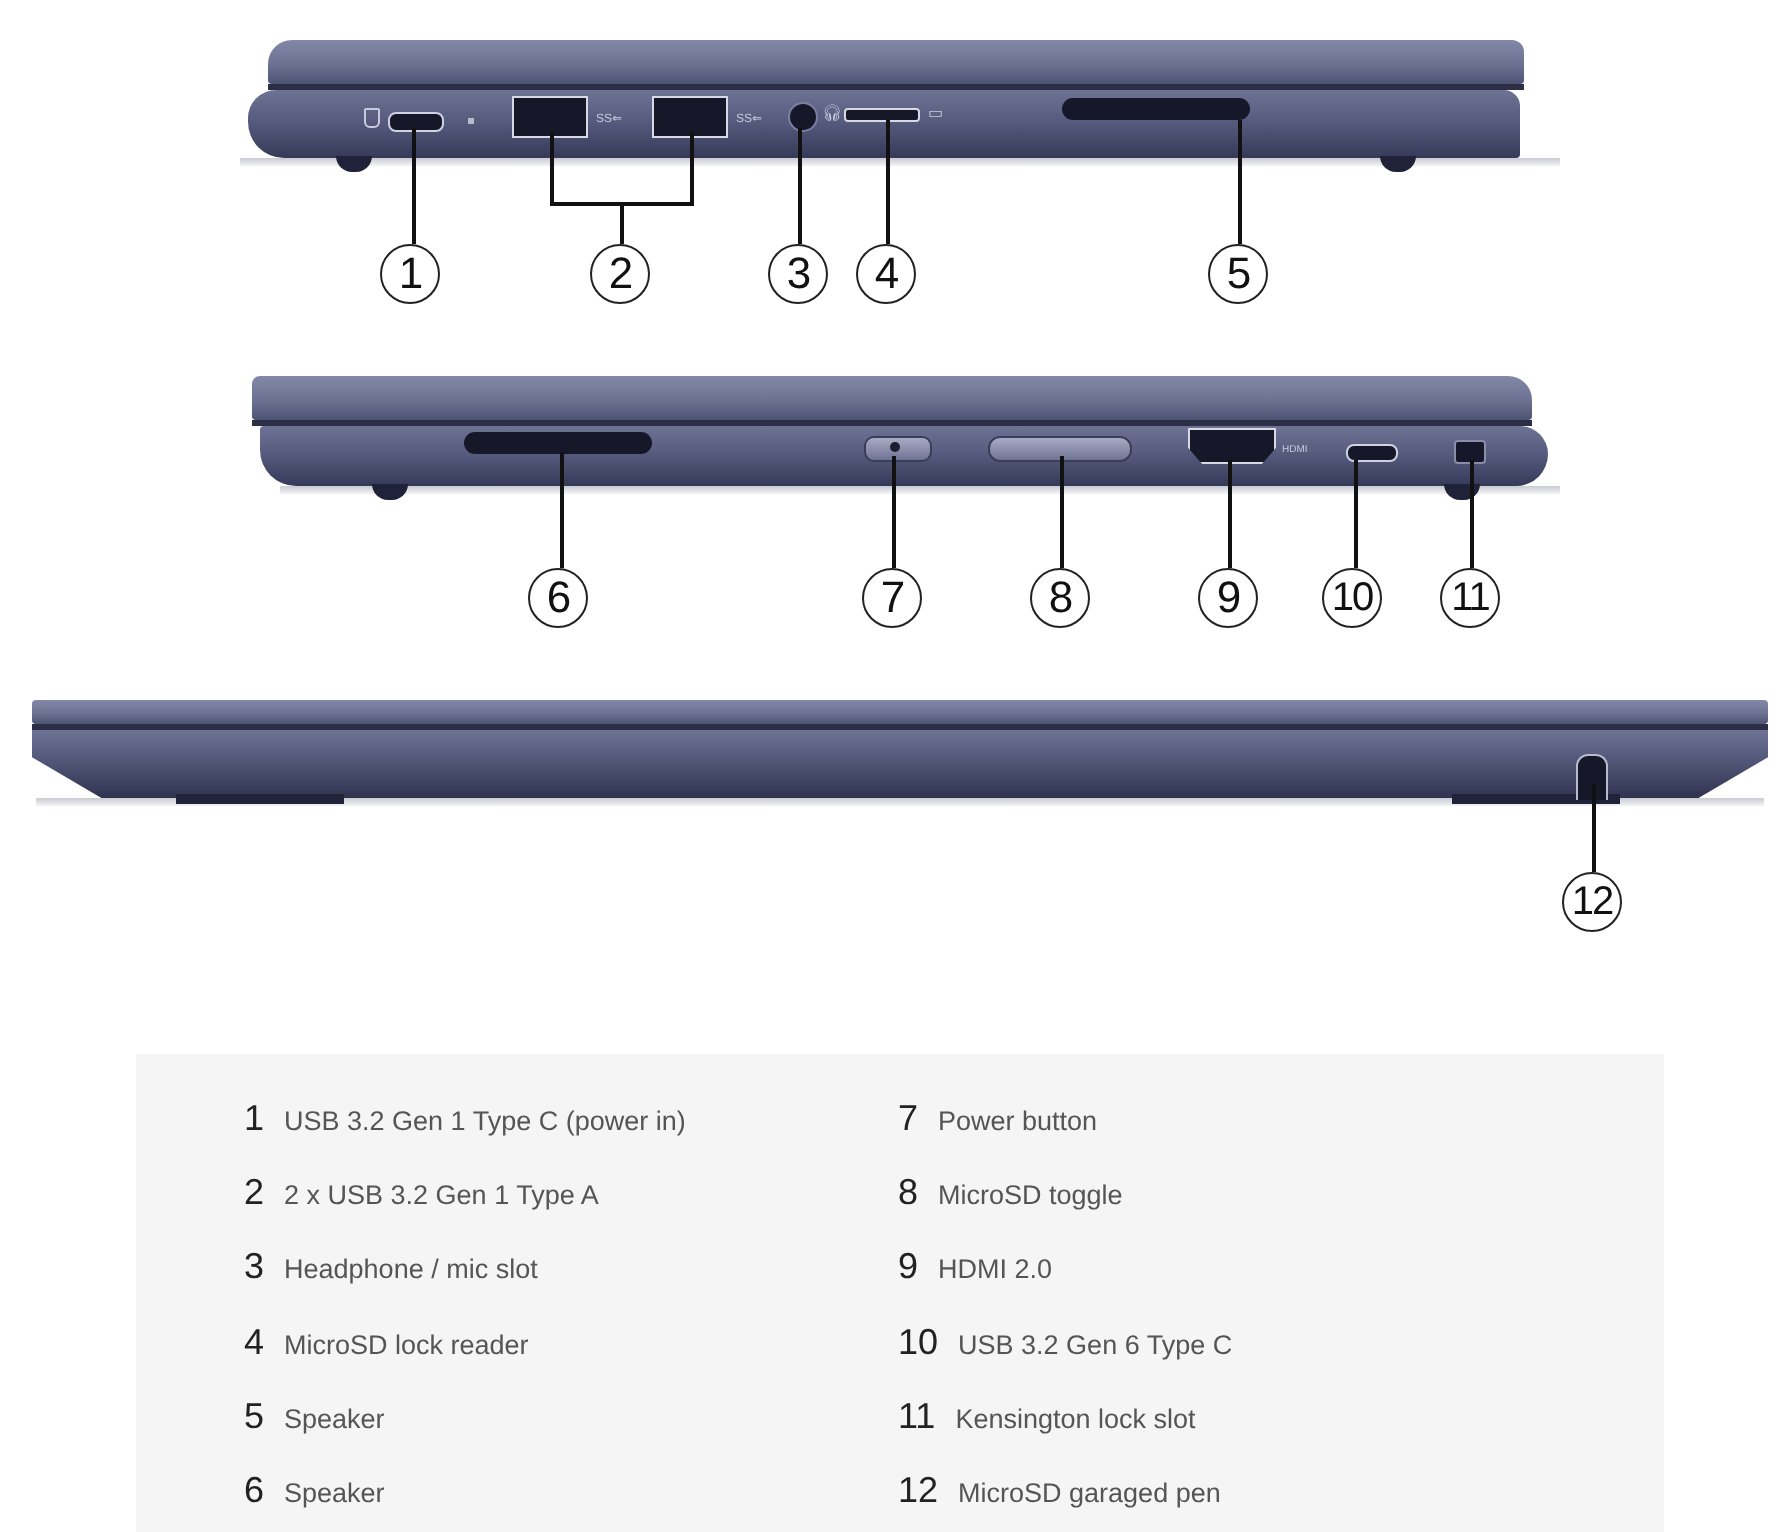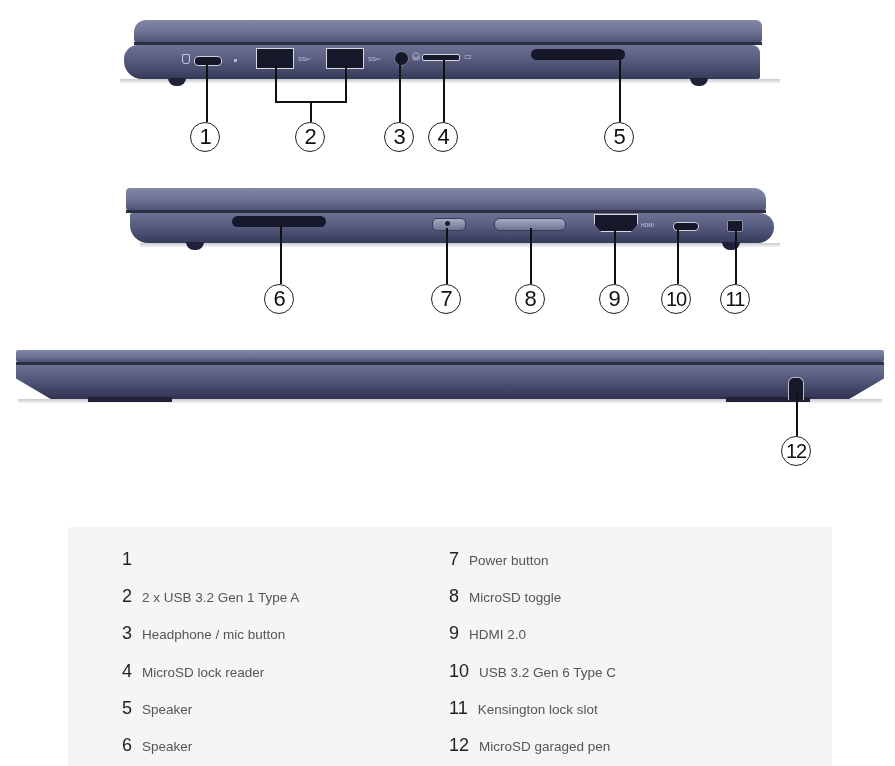--- a/index.html
+++ b/index.html
@@ -117,28 +117,29 @@
   <div class="abs foot" style="left:714px;top:49px;width:84px;height:5px;border-radius:0;"></div>
   <div class="abs" style="left:776px;top:29px;width:14px;height:22px;background:#16182a;border:1px solid #b8bbcf;border-bottom:none;border-radius:6px 6px 0 0;"></div>
 </div>
 
 <div class="abs callout-line" style="left:796px;top:392px;width:1.5px;height:44px;"></div>
 <div class="abs callout" style="left:781px;top:436px;font-size:20px;">12</div>
 
 <div class="abs legend-box">
   <div class="legend-row" style="left:54px;top:22px;">
     <span class="legend-num">1</span>
+    <span class="legend-text">USB 3.2 Gen 1 Type C (power in)</span>
   </div>
   <div class="legend-row" style="left:54px;top:59px;">
     <span class="legend-num">2</span>
     <span class="legend-text">2 x USB 3.2 Gen 1 Type A</span>
   </div>
   <div class="legend-row" style="left:54px;top:96px;">
     <span class="legend-num">3</span>
-    <span class="legend-text">Headphone / mic button</span>
+    <span class="legend-text">Headphone / mic slot</span>
   </div>
   <div class="legend-row" style="left:54px;top:134px;">
     <span class="legend-num">4</span>
     <span class="legend-text">MicroSD lock reader</span>
   </div>
   <div class="legend-row" style="left:54px;top:171px;">
     <span class="legend-num">5</span>
     <span class="legend-text">Speaker</span>
   </div>
   <div class="legend-row" style="left:54px;top:208px;">

